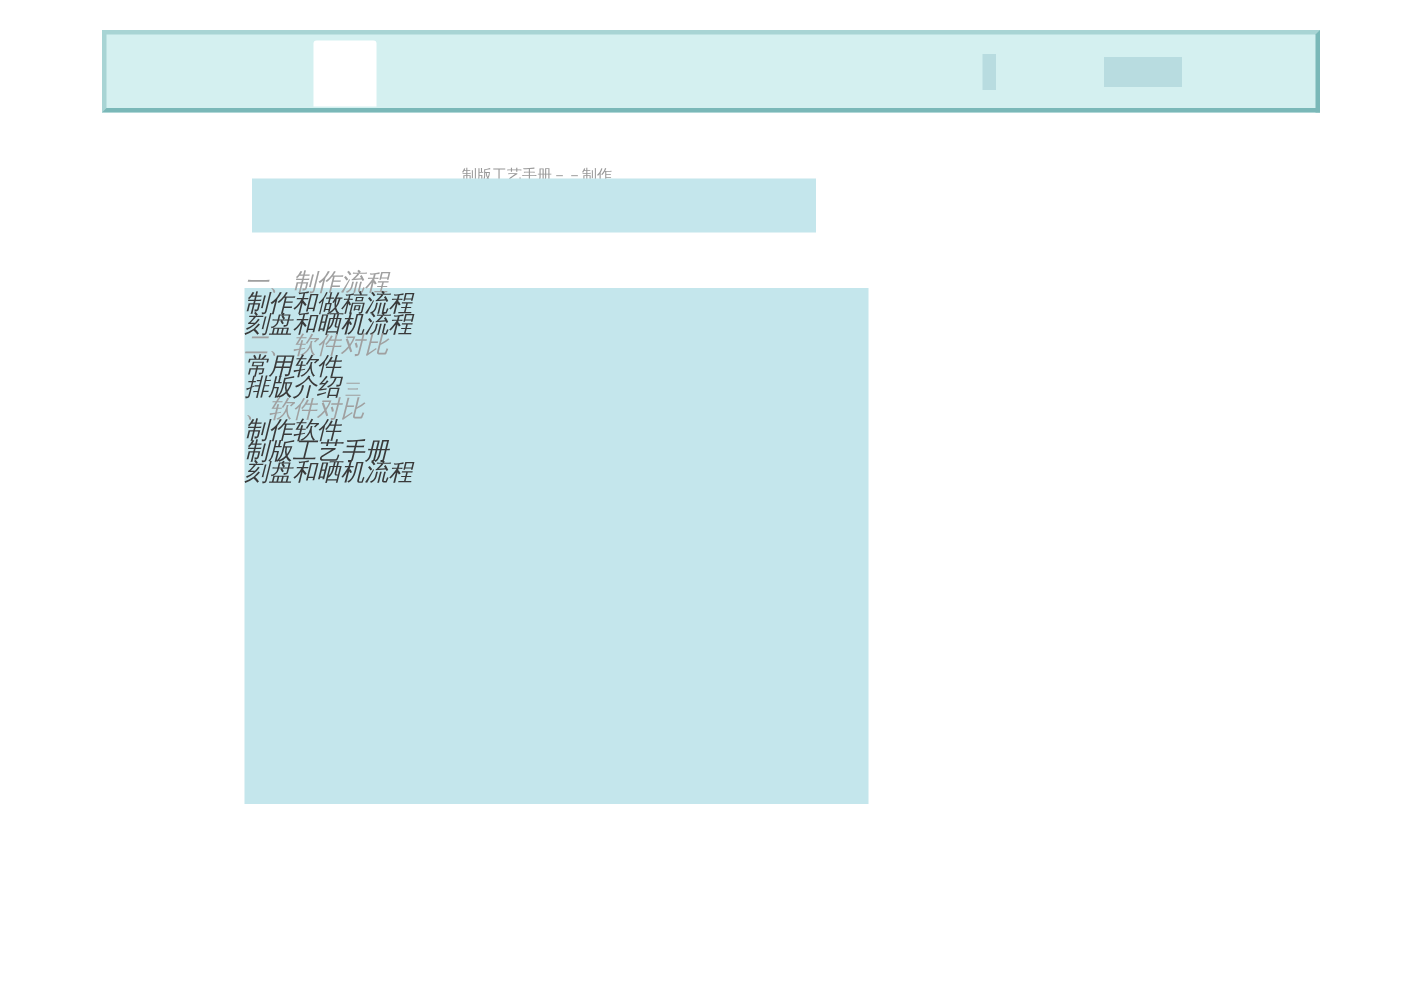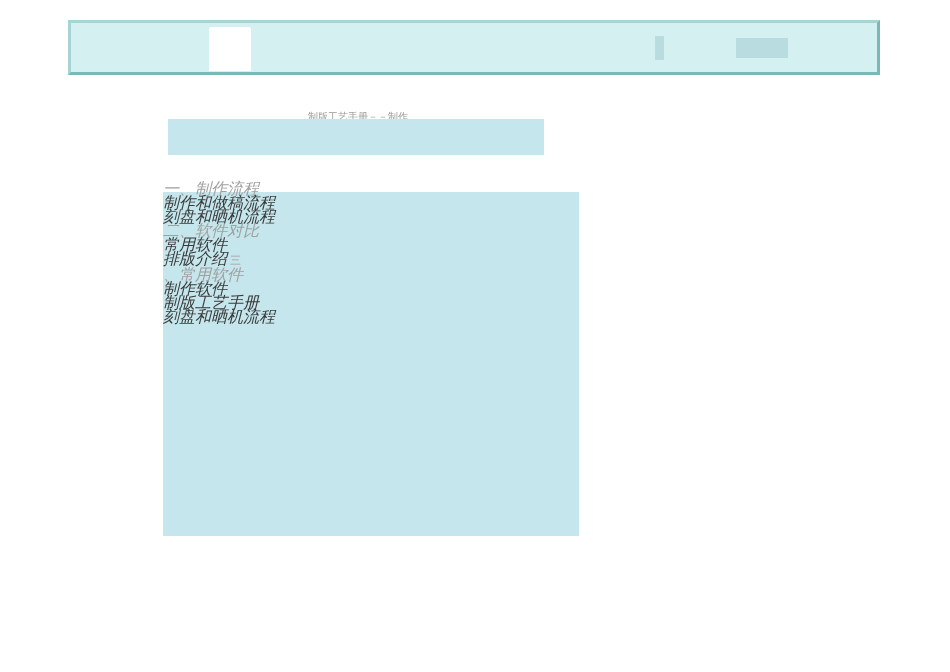--- a/index.html
+++ b/index.html
@@ -115,17 +115,17 @@
 <div class="content-section">
   <div class="item header">一、制作流程</div>
   <div class="item link">制作和做稿流程</div>
   <div class="item link">刻盘和晒机流程</div>
   <div class="item header">二、软件对比</div>
   <div class="item link">常用软件</div>
   <div>
     <span class="item link" style="display:inline">排版介绍</span>
     <span class="inline-header">三</span>
   </div>
-  <div class="item header">、常用软件</div>
+  <div class="item header">、软件对比</div>
   <div class="item link">制作软件</div>
   <div class="item link">制版工艺手册</div>
   <div class="item link">刻盘和晒机流程</div>
 </div>
 
 </body></html>

